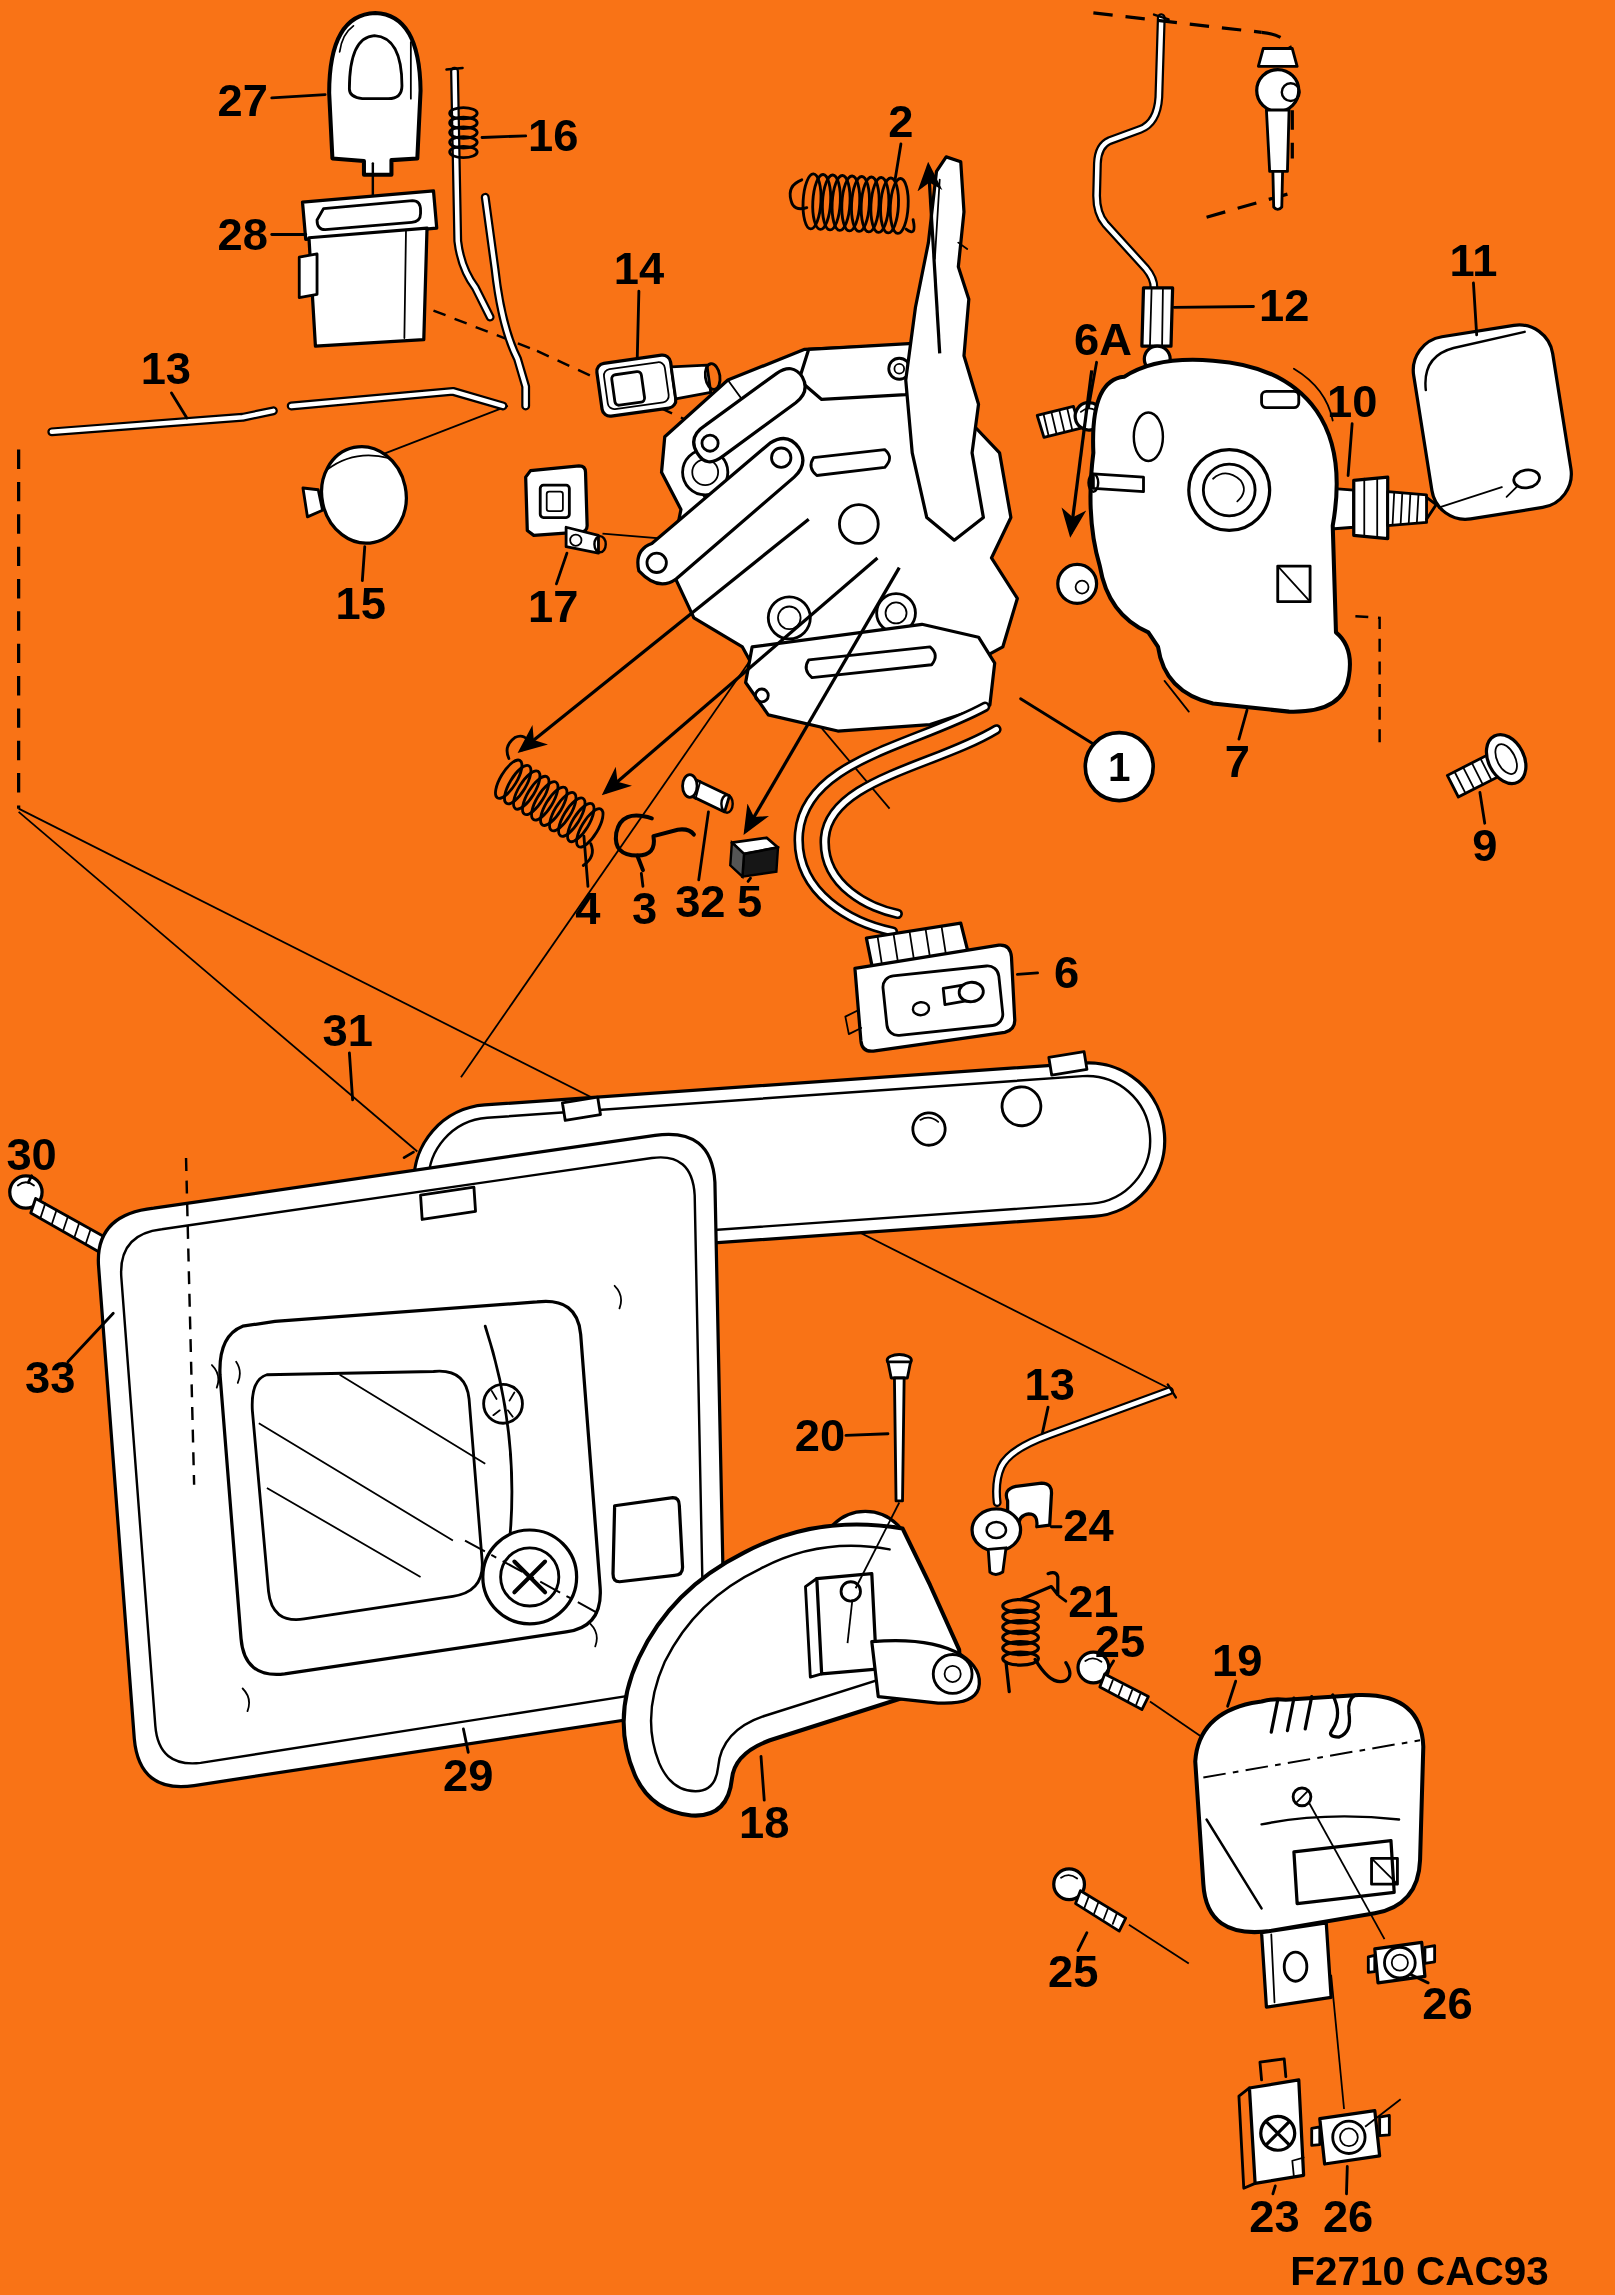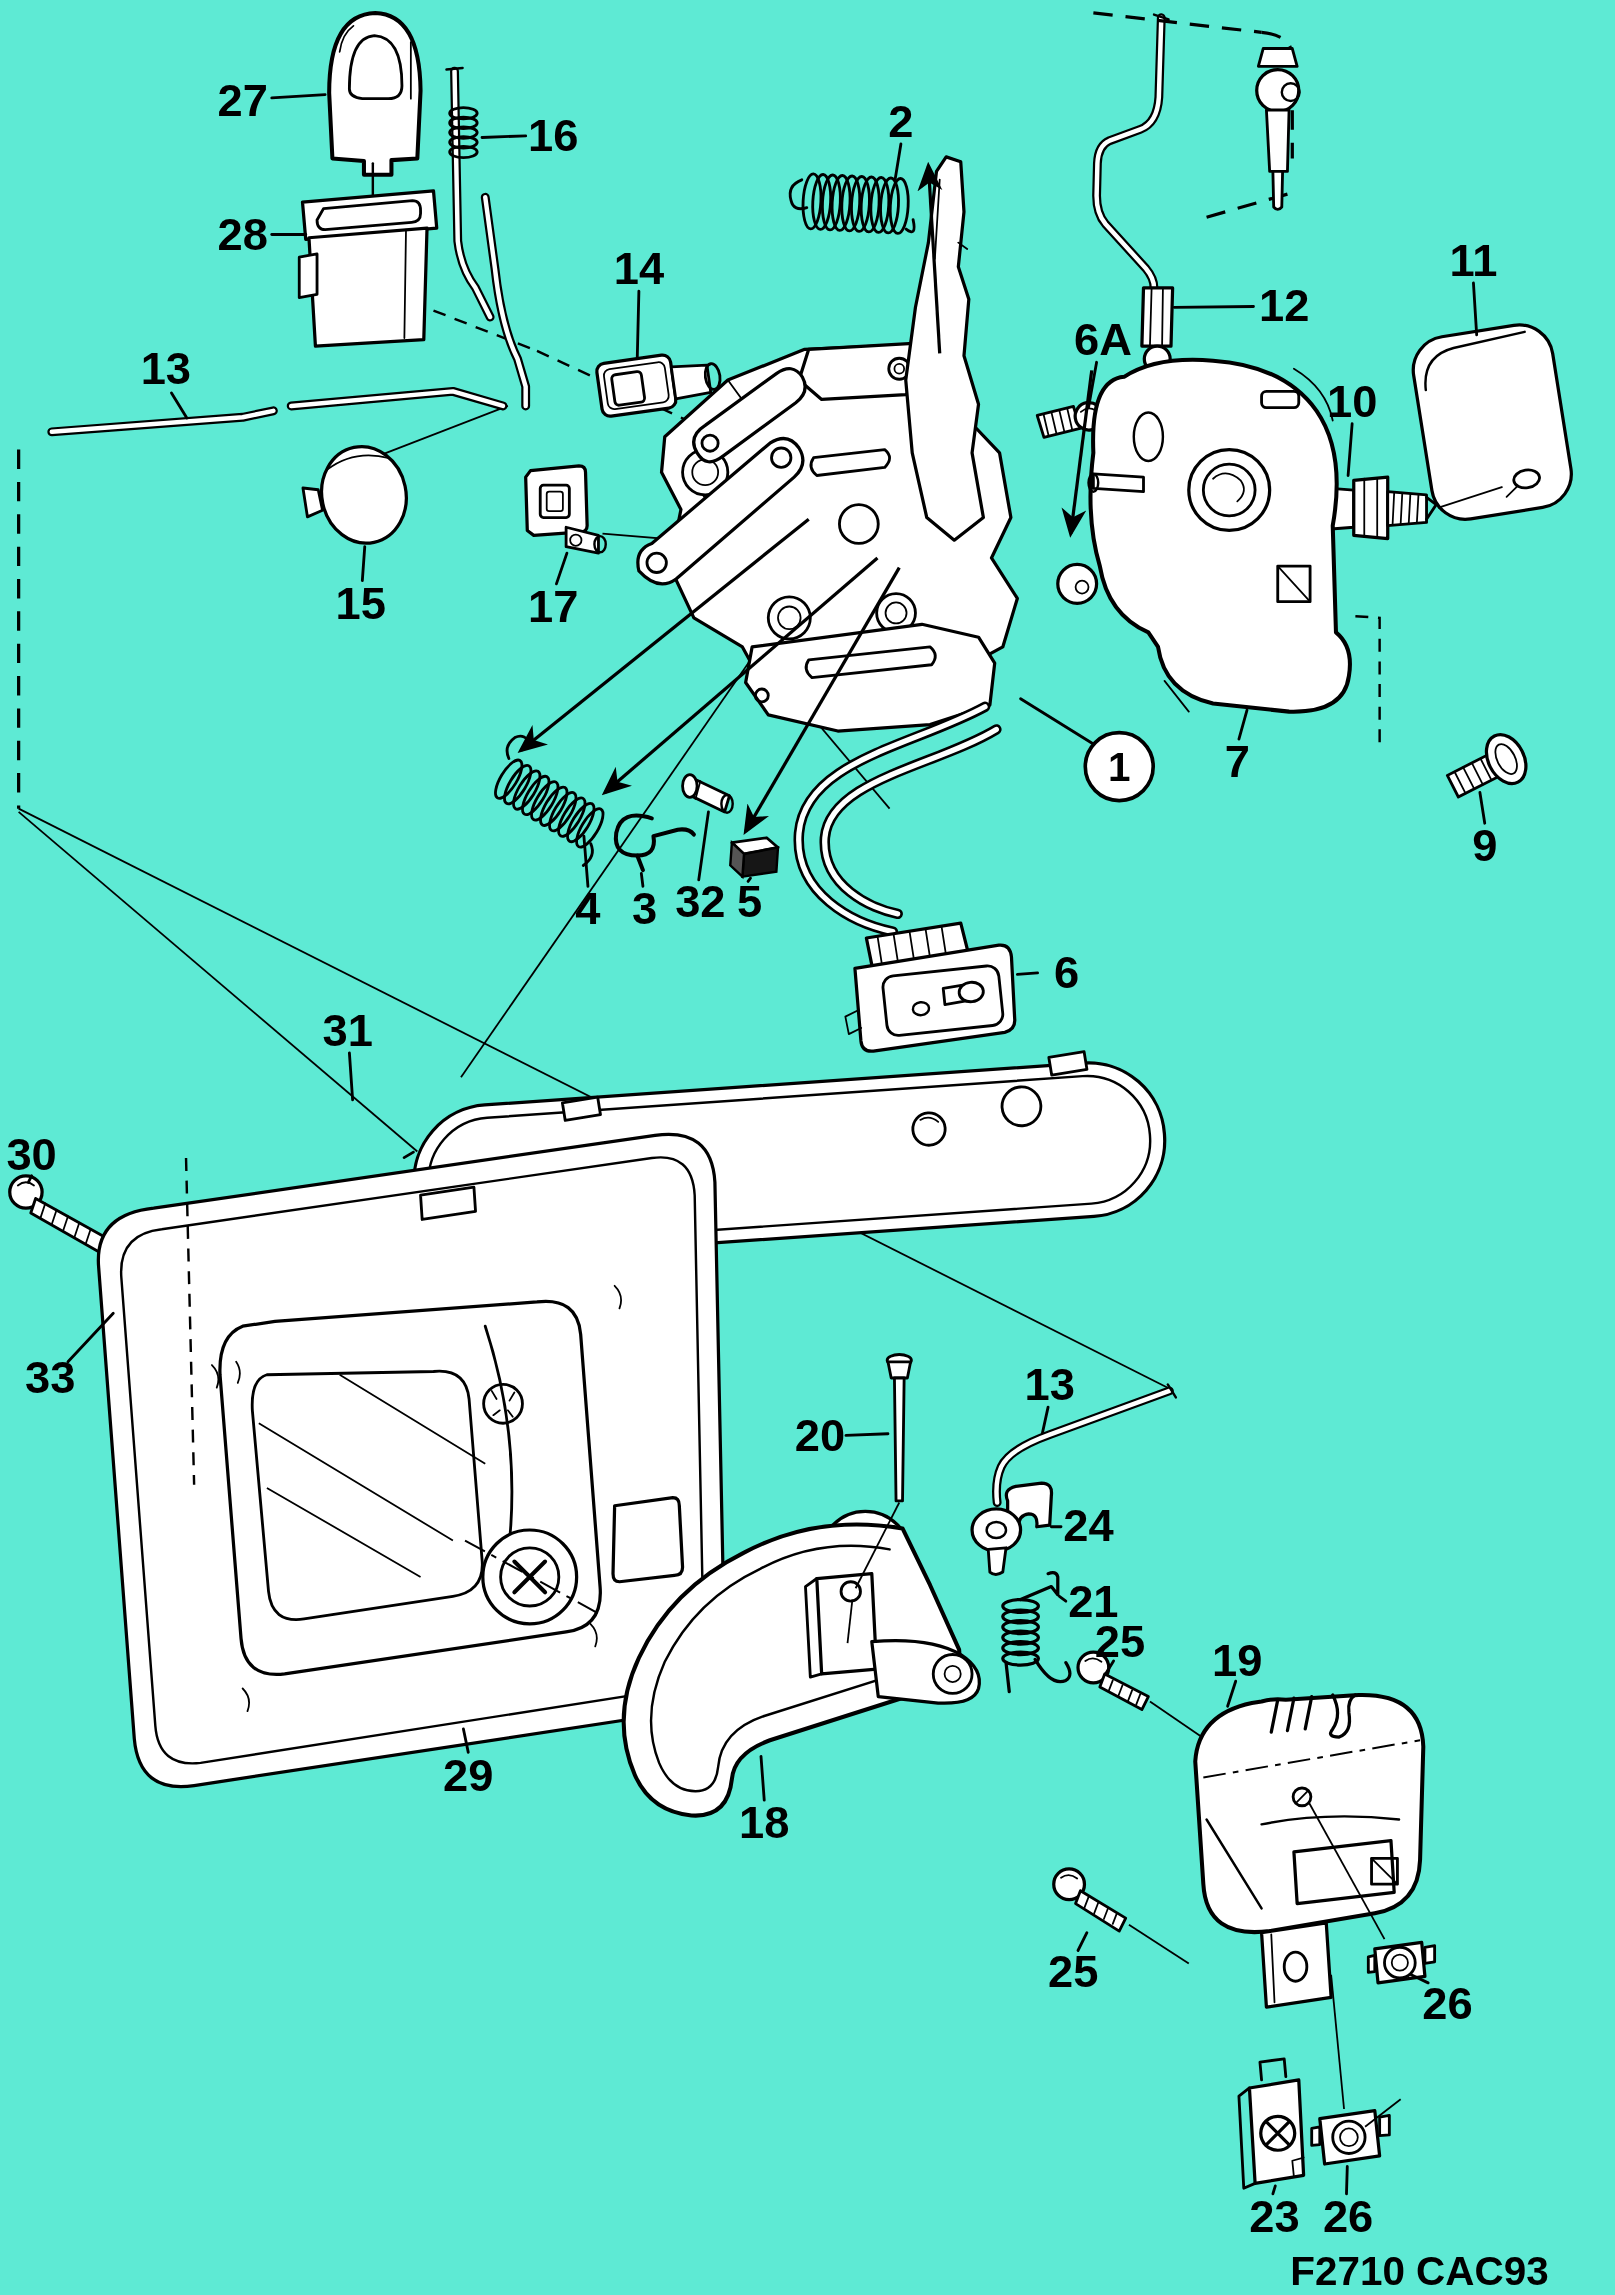--- a/index.html
+++ b/index.html
@@ -1,16 +1,16 @@
 <!DOCTYPE html>
 <html style="font-size:13px"><head>
 <meta charset="utf-8">
 <style>
   html,body{margin:0;padding:0;background:#fff;}
-  .stage{width:1615px;height:2295px;position:relative;background:#5eead4;overflow:hidden;}
+  .stage{width:1615px;height:2295px;position:relative;background:#f97316;overflow:hidden;}
   svg{display:block;width:100%;height:100%;}
   
   .o5{fill:none;stroke:#000;stroke-width:5;stroke-linejoin:round;stroke-linecap:round;}
   .o4{fill:none;stroke:#000;stroke-width:4;stroke-linejoin:round;stroke-linecap:round;}
   .o35{fill:none;stroke:#000;stroke-width:3.5;stroke-linejoin:round;stroke-linecap:round;}
   .o3{fill:none;stroke:#000;stroke-width:3;stroke-linejoin:round;stroke-linecap:round;}
   .o2{fill:none;stroke:#000;stroke-width:2.2;stroke-linejoin:round;stroke-linecap:round;}
   .w5{fill:#fff;stroke:#000;stroke-width:5;stroke-linejoin:round;}
   .w4{fill:#fff;stroke:#000;stroke-width:4;stroke-linejoin:round;}
   .w35{fill:#fff;stroke:#000;stroke-width:3.5;stroke-linejoin:round;}

